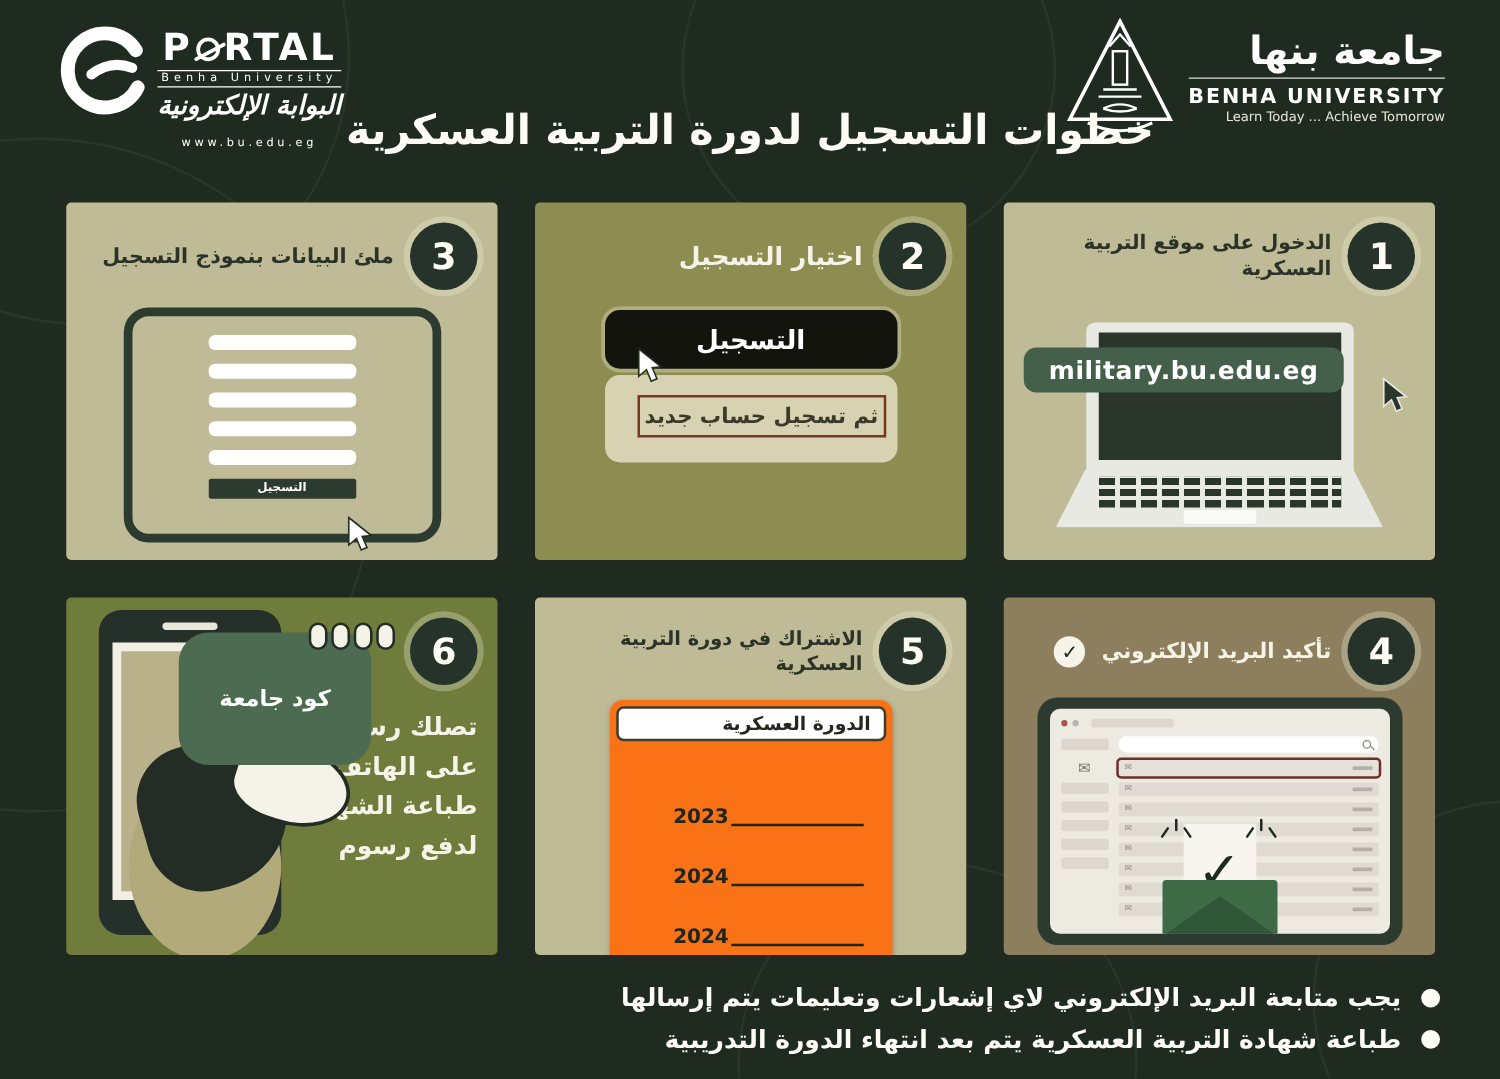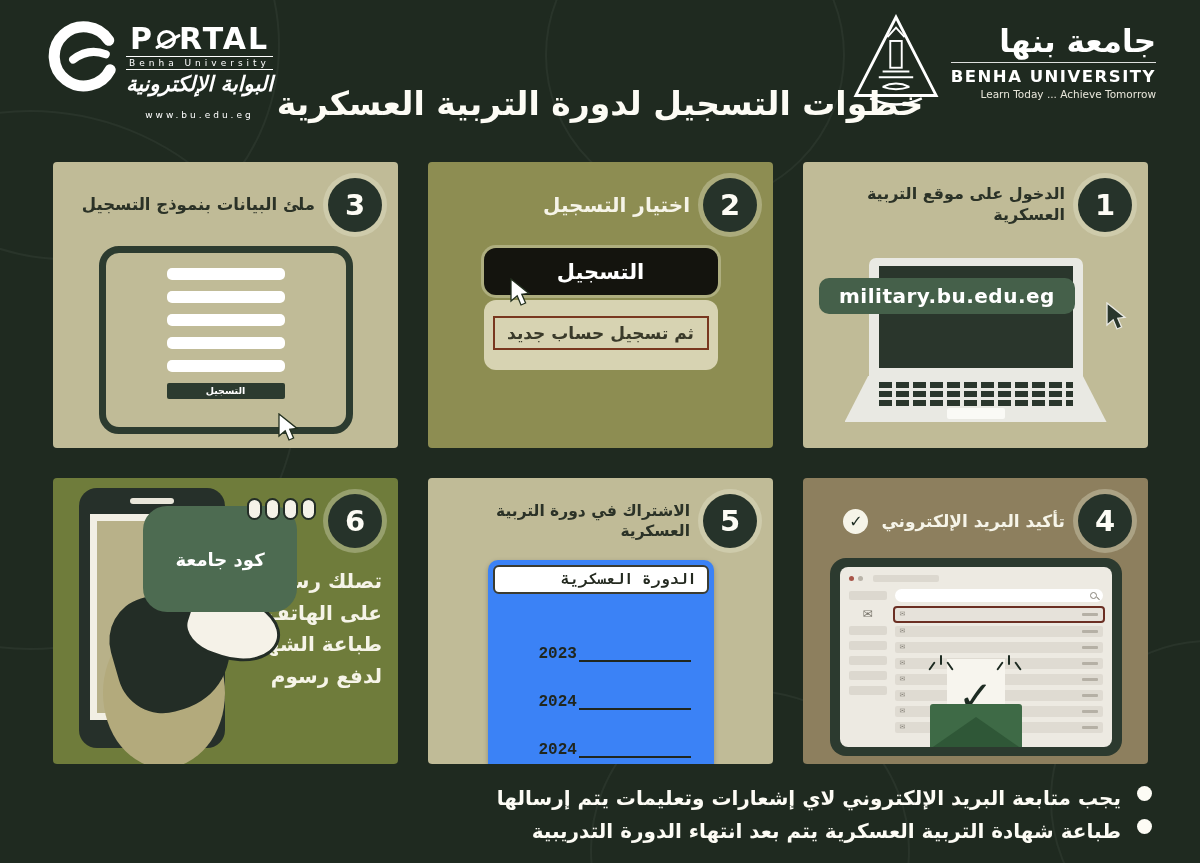--- a/index.html
+++ b/index.html
@@ -76,21 +76,21 @@
   .card1-cursor { top:52px; right:20px; }
 
   
   .menu { position:relative; width:234px; margin:16px auto 0; }
   .menu-btn { position:relative; z-index:2; height:47px; background:#14140e; border-radius:12px;
     box-shadow:0 0 0 3px rgba(225,225,195,0.4);
     display:flex; align-items:center; justify-content:center;
     color:#fff; font-size:21px; font-weight:bold; }
   .card2-cursor { top:30px; left:24px; z-index:4; }
   .menu-panel { margin-top:5px; background:#d7d3b2; border-radius:12px; padding:16px 9px 20px;
-    display:flex; flex-direction:column; }
+    display:flex; flex-direction:row; }
   .menu-new { border:2px solid #79371f; color:#3a3a2a; font-size:17px; font-weight:bold;
     text-align:center; padding:5px 4px; }
   .menu-logout { color:#a8a383; font-size:17px; font-weight:bold; text-align:center; }
 
   
   .form { position:relative; width:254px; height:188px; margin:14px auto 0;
     border:7px solid #2c3b2f; border-radius:20px;
     display:flex; flex-direction:column; align-items:center; gap:11px; padding-top:15px; }
   .f-input { width:118px; height:12px; background:#fff; border-radius:5px; }
   .f-btn { width:118px; height:16px; background:#2c3b2f; border-radius:2px;
@@ -132,22 +132,22 @@
   .spark i { position:absolute; width:2px; height:10px; background:#1d2b22; border-radius:1px; }
   .spark-l { left:-16px; } .spark-r { right:-16px; }
   .spark-l i:nth-child(1){ left:0; top:6px; transform:rotate(35deg); }
   .spark-l i:nth-child(2){ left:9px; top:0; }
   .spark-l i:nth-child(3){ left:18px; top:6px; transform:rotate(-35deg); }
   .spark-r i:nth-child(1){ left:0; top:6px; transform:rotate(35deg); }
   .spark-r i:nth-child(2){ left:9px; top:0; }
   .spark-r i:nth-child(3){ left:18px; top:6px; transform:rotate(-35deg); }
 
   
-  .dd-panel { width:226px; min-height:184px; margin:12px auto 0; background:#3b82f6; border-radius:10px;
-    padding:5px 5px 12px; box-shadow:0 2px 5px rgba(0,0,0,.25);font-family:Liberation Mono, monospace; }
+  .dd-panel { width:226px; min-height:184px; margin:12px auto 0; background:#f97316; border-radius:10px;
+    padding:5px 5px 12px; box-shadow:0 2px 5px rgba(0,0,0,.25); }
   .dd-head { border:2px solid #3c3c30; border-radius:6px; background:#fff;
     padding:3px 10px; text-align:right; font-size:15px; font-weight:bold; color:#23291f; }
   .dd-list { direction:ltr; padding:20px 18px 0 46px; }
   .dd-row { display:flex; align-items:flex-end; margin-bottom:16px;margin-top:32px; }
   .dd-num { font-size:16px; font-weight:bold; color:#20261e; line-height:1; }
   .dd-line { flex:1; border-bottom:2px solid #20261e; margin-left:2px; height:11px; }
 
   
   .phone { position:absolute; z-index:1; left:26px; top:10px; width:146px; height:260px;
     background:#26302a; border-radius:18px; }
@@ -167,21 +167,21 @@
     border-radius:24px; display:flex; align-items:center; justify-content:center; }
   .bubble-label { color:#fff; font-size:18px; font-weight:bold; }
   .fingers { position:absolute; left:104px; top:-8px; display:flex; gap:3px; }
   .finger { width:15px; height:22px; background:#f5f2e8; border:2.5px solid #232d26; border-radius:8px; }
   .step6-text { position:absolute; right:16px; top:88px; width:162px; text-align:right;
     color:#f6f4e8; font-size:20px; font-weight:bold; line-height:1.58; }
 
   
   .footnotes { position:absolute; top:786px; right:48px; display:flex; flex-direction:column;
     gap:9px; align-items:flex-start; direction:rtl; }
-  .fn-row { display:flex; gap:16px; }
+  .fn-row { display:flex; align-items:center; gap:16px; }
   .fn-dot { flex:0 0 auto; width:15px; height:15px; border-radius:50%; background:#fdfcf5; }
   .fn-text { color:#fdfcf5; font-size:20px; font-weight:bold; }
 
   
   .title-1 { font-size:16px; } .title-2 { font-size:20px; } .title-3 { font-size:16.5px; }
   .title-4 { font-size:17px; } .title-5 { font-size:15.5px; }
 </style>
 </head>
 <body>
 

